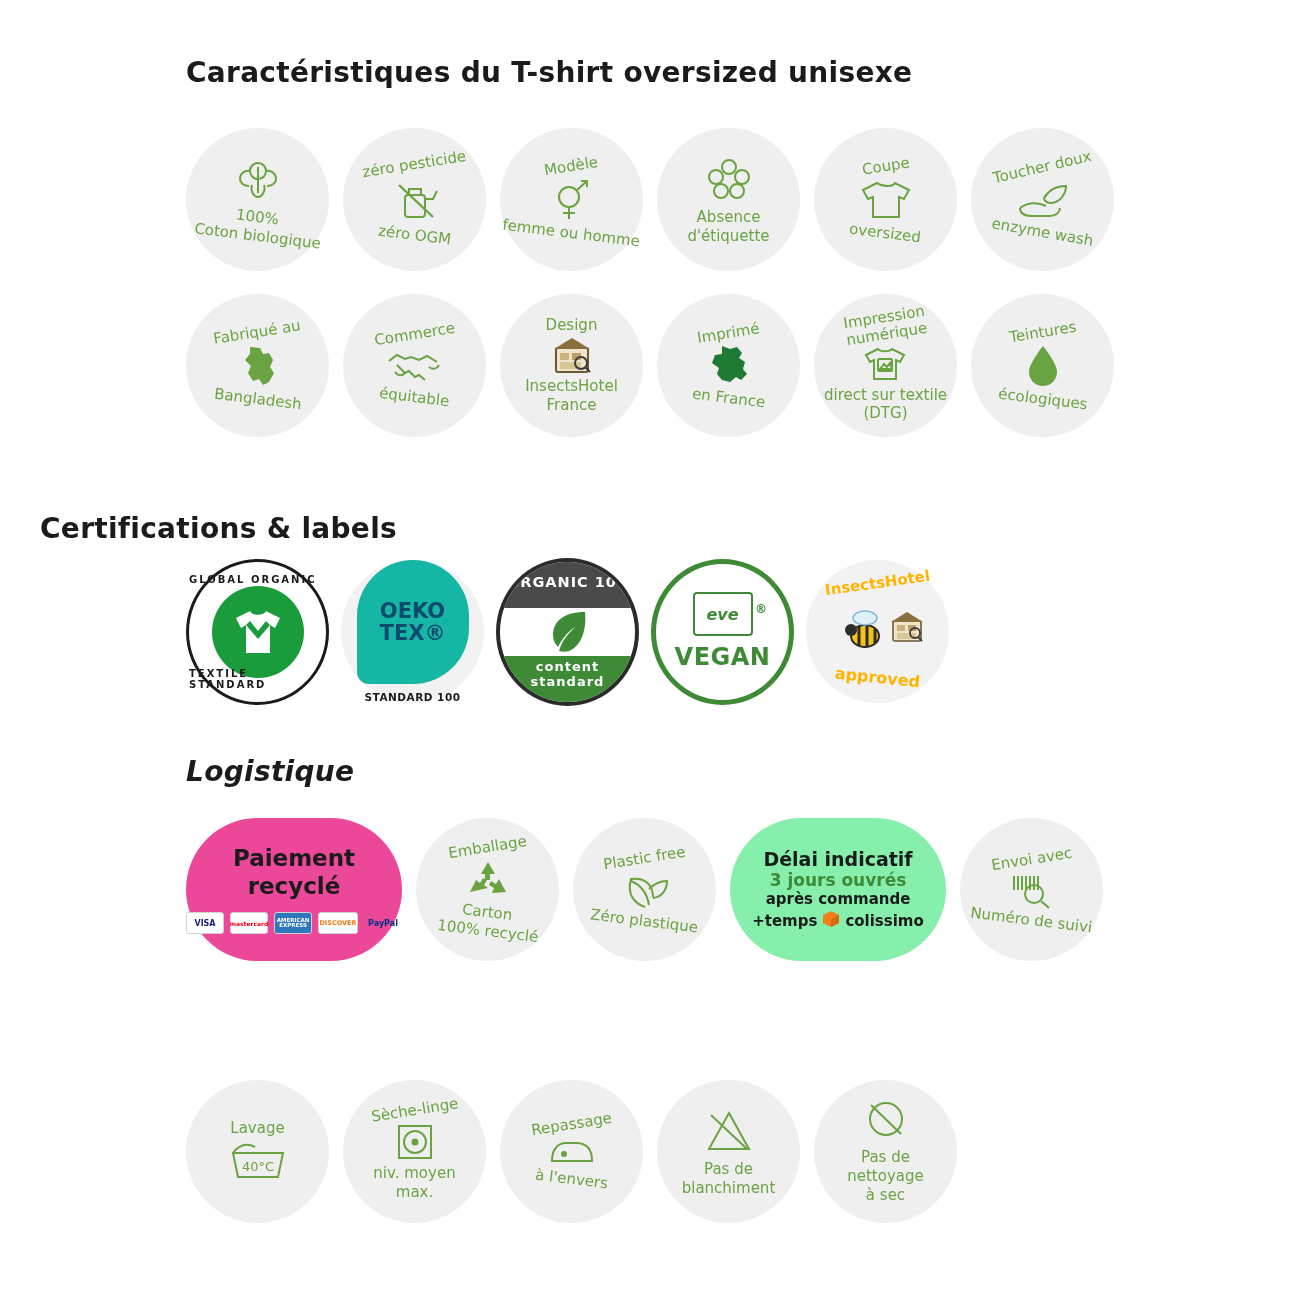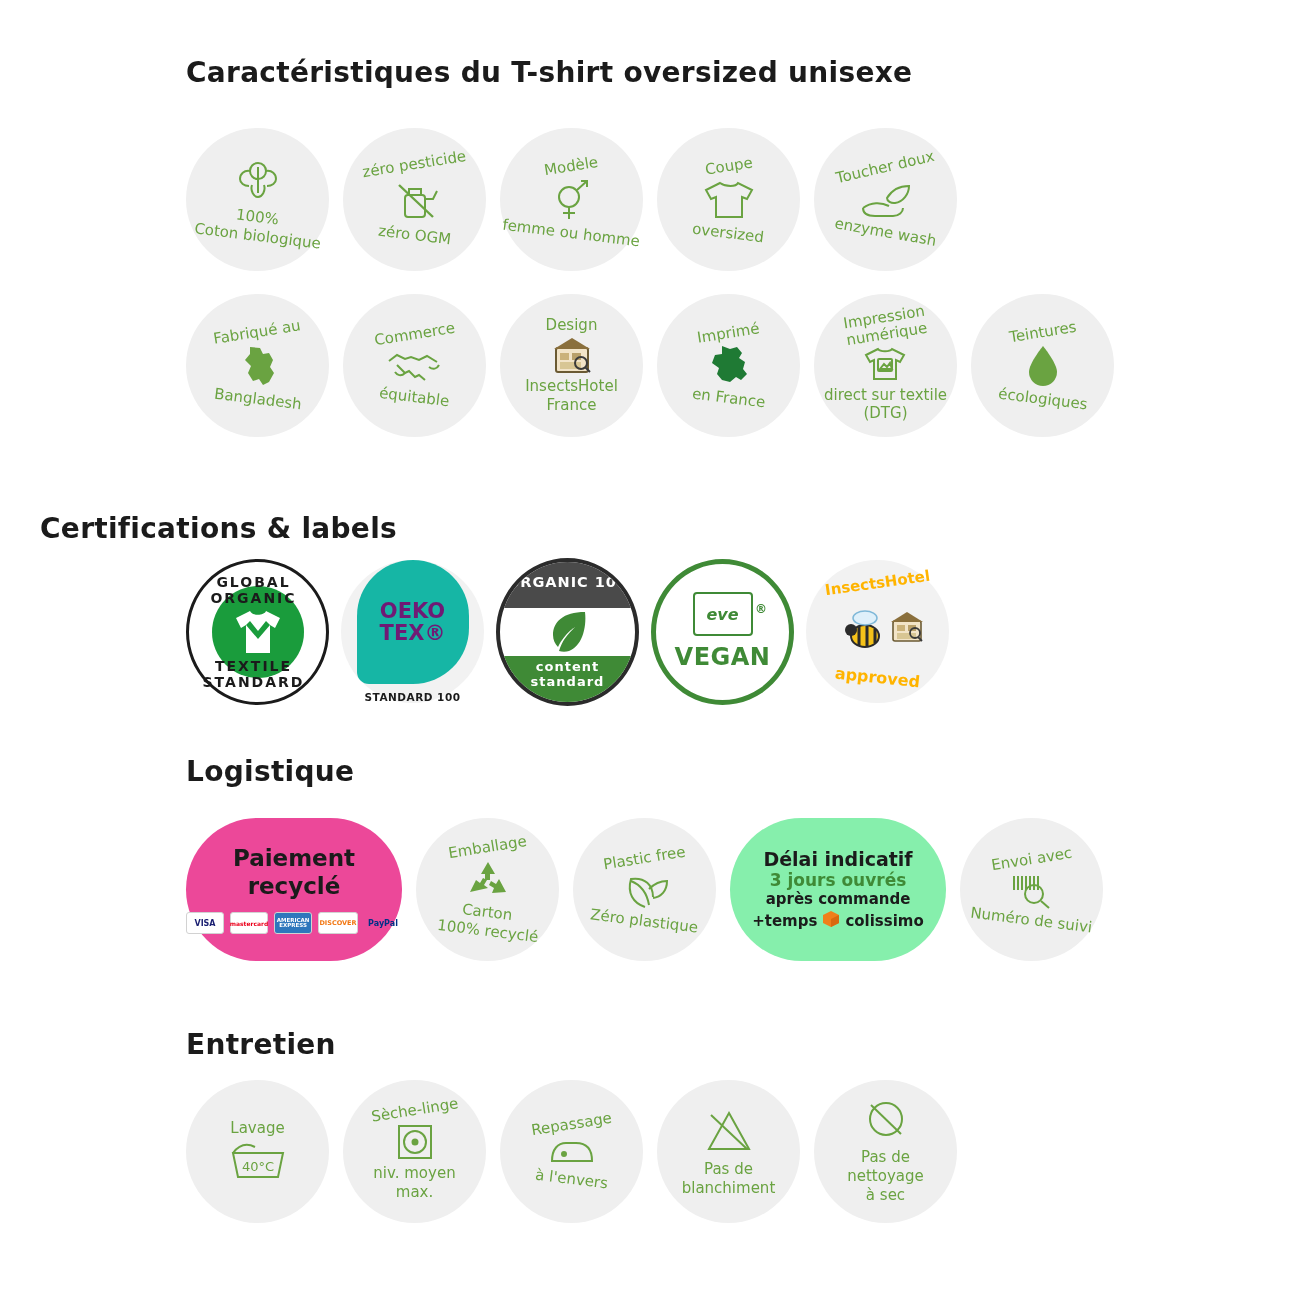--- a/index.html
+++ b/index.html
@@ -45,29 +45,29 @@
   .gots{
     width:140px;height:140px;border-radius:50%;background:#fff;
     border:3px solid #1b1b1b;position:relative;
     display:flex;align-items:center;justify-content:center;
   }
   .gots .inner{
     width:92px;height:92px;border-radius:50%;background:#1a9c3c;
     display:flex;align-items:center;justify-content:center;
   }
   .gots .lbl{
-    position:absolute;left:0;right:8px;font-size:14px;letter-spacing:2px;
-    color:#1b1b1b;font-weight:bold;text-align:center;
+    position:absolute;left:0;right:8px;font-size:10px;letter-spacing:2px;
+    color:#1b1b1b;font-weight:bold;
   }
   .gots .lbl.t{top:12px;}
   .gots .lbl.b{bottom:12px;}
 
   .oeko{
     width:112px;height:124px;background:#16b6a5;border-radius:56px 56px 56px 12px;
-    display:flex;flex-direction:column;align-items:center;justify-content:center;color:#701a75;
+    display:flex;flex-direction:column;align-items:center;justify-content:center;color:#0c4a6e;
     font-weight:bold;font-size:21px;line-height:1.05;
   }
   .oeko-wrap{display:flex;flex-direction:column;align-items:center;}
   .oeko-std{font-size:10.5px;color:#1b1b1b;font-weight:bold;margin-top:7px;letter-spacing:.5px;}
 
   .org100{
     width:140px;height:140px;border-radius:50%;
     background:#fff;border:4px solid #2b2b2b;position:relative;overflow:hidden;
     display:flex;align-items:center;justify-content:center;
   }
@@ -166,20 +166,35 @@
             <g fill="none" stroke="#6aa341" stroke-width="2">
         <circle cx="26" cy="20" r="10"></circle>
               <path d="M26 30v12M20 36h12"></path>
         <path d="M34 13l10-9M38 4h6v6"></path>
             </g>
           </svg>
       </span>
       <span class="txt bot curve-dn">femme ou homme</span>
     </div>
 
+    <div class="badge">
+      <span class="ico">
+        <svg width="54" height="48" viewBox="0 0 54 48">
+            <g fill="none" stroke="#6aa341" stroke-width="2">
+        <circle cx="27" cy="12" r="7"></circle>
+              <circle cx="14" cy="22" r="7"></circle>
+              <circle cx="40" cy="22" r="7"></circle>
+        <circle cx="19" cy="36" r="7"></circle>
+              <circle cx="35" cy="36" r="7"></circle>
+            </g>
+          </svg>
+      </span>
+      <span class="txt bot" style="margin-top:6px;">Absence</span>
+      <span class="txt bot">d'étiquette</span>
+    </div>
 
     <div class="badge">
       <span class="txt top curve-up">Coupe</span>
       <span class="ico">
         <svg width="58" height="46" viewBox="0 0 58 46">
             <g fill="none" stroke="#6aa341" stroke-width="2">
         <path d="M20 6l-14 7 5 9 5-2v20h26V20l5 2 5-9-14-7c-2 4-12 4-18 0z"></path>
             </g>
           </svg>
       </span>
@@ -348,21 +363,21 @@
           <rect x="21" y="15" width="8" height="6" fill="#b9a06a"></rect>
           <rect x="10" y="23" width="19" height="6" fill="#d8c694"></rect>
           <circle cx="28" cy="23" r="5" fill="none" stroke="#3a3a3a" stroke-width="1.8"></circle>
           <path d="M31 27l4 4" stroke="#3a3a3a" stroke-width="1.8"></path>
         </svg>
       </span>
       <span class="ih-bot">approved</span>
     </div>
   </div>
 
-  <h2 class="section-title" style="position:absolute;top:755px;left:0;">Logistique</h2>
+  <h2 class="section-title" style="position:absolute;top:755px;left:0;font-style:italic;">Logistique</h2>
 
   <div class="row" style="position:absolute;top:818px;left:0;gap:14px;">
 
     <div class="pill">
       <span class="t1">Paiement</span>
       <span class="t1">recyclé</span>
       <div class="cards">
         <span class="card" style="width:36px;color:#1a1f71;">VISA</span>
         <span class="card" style="width:36px;color:#eb001b;font-size:6px;">mastercard</span>
         <span class="card" style="width:36px;color:#fff;background:#2e77bc;font-size:5.5px;line-height:1;text-align:center;">AMERICAN EXPRESS</span>
@@ -424,21 +439,20 @@
         <path d="M8 6v14M12 6v14M16 6v14M20 6v14M24 6v14M28 6v14M32 6v14"></path>
         <circle cx="28" cy="24" r="9"></circle>
               <path d="M35 31l8 7"></path>
             </g>
           </svg>
       </span>
       <span class="txt bot curve-dn">Numéro de suivi</span>
     </div>
   </div>
 
-  <h2 class="section-title" style="position:absolute;top:1028px;left:0;">Entretien</h2>
 
   <div class="row" style="position:absolute;top:1080px;left:0;gap:14px;">
 
     <div class="badge">
       <span class="txt top">Lavage</span>
       <span class="ico" style="position:relative;">
         <svg width="62" height="44" viewBox="0 0 62 44">
             <g fill="none" stroke="#6aa341" stroke-width="2">
         <path d="M6 14h50l-5 24H11z"></path>
               <path d="M6 14c6-8 14-10 22-6"></path>

